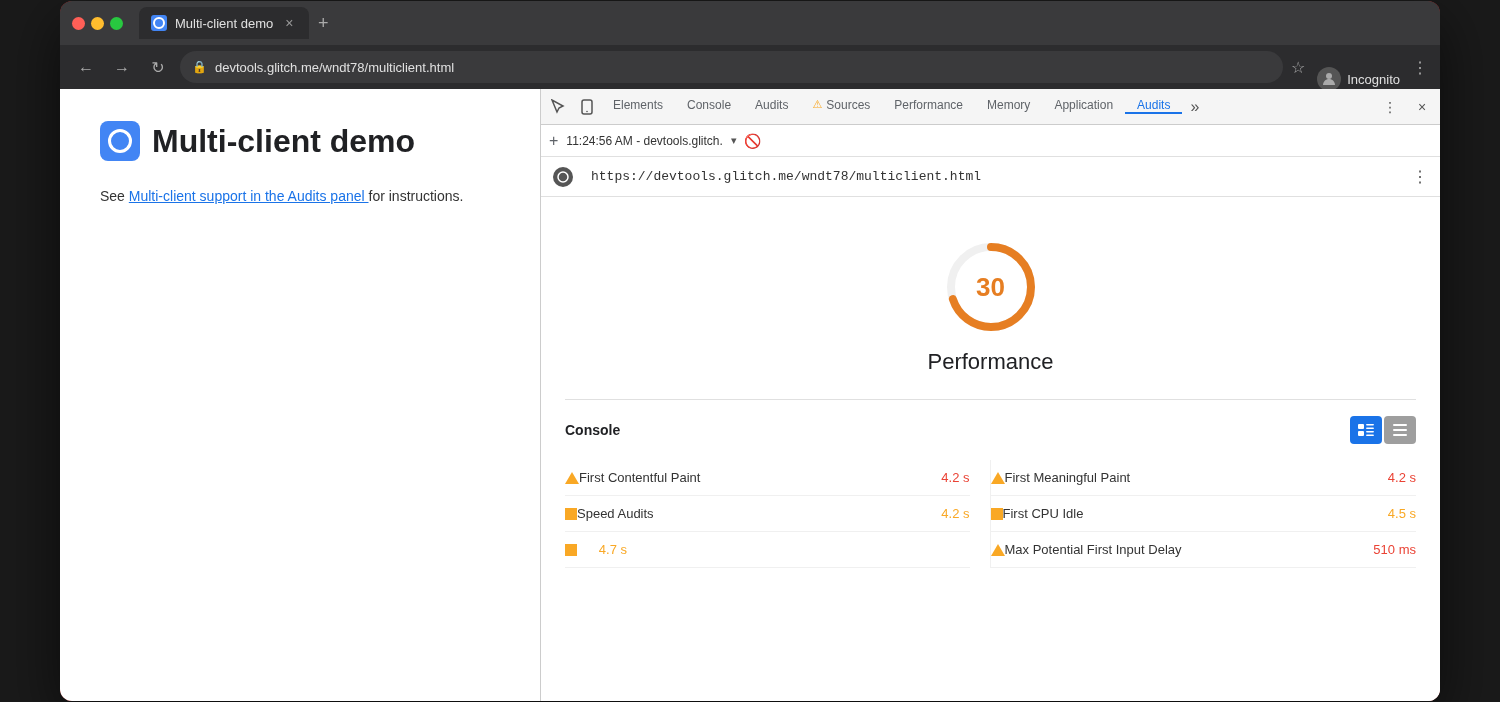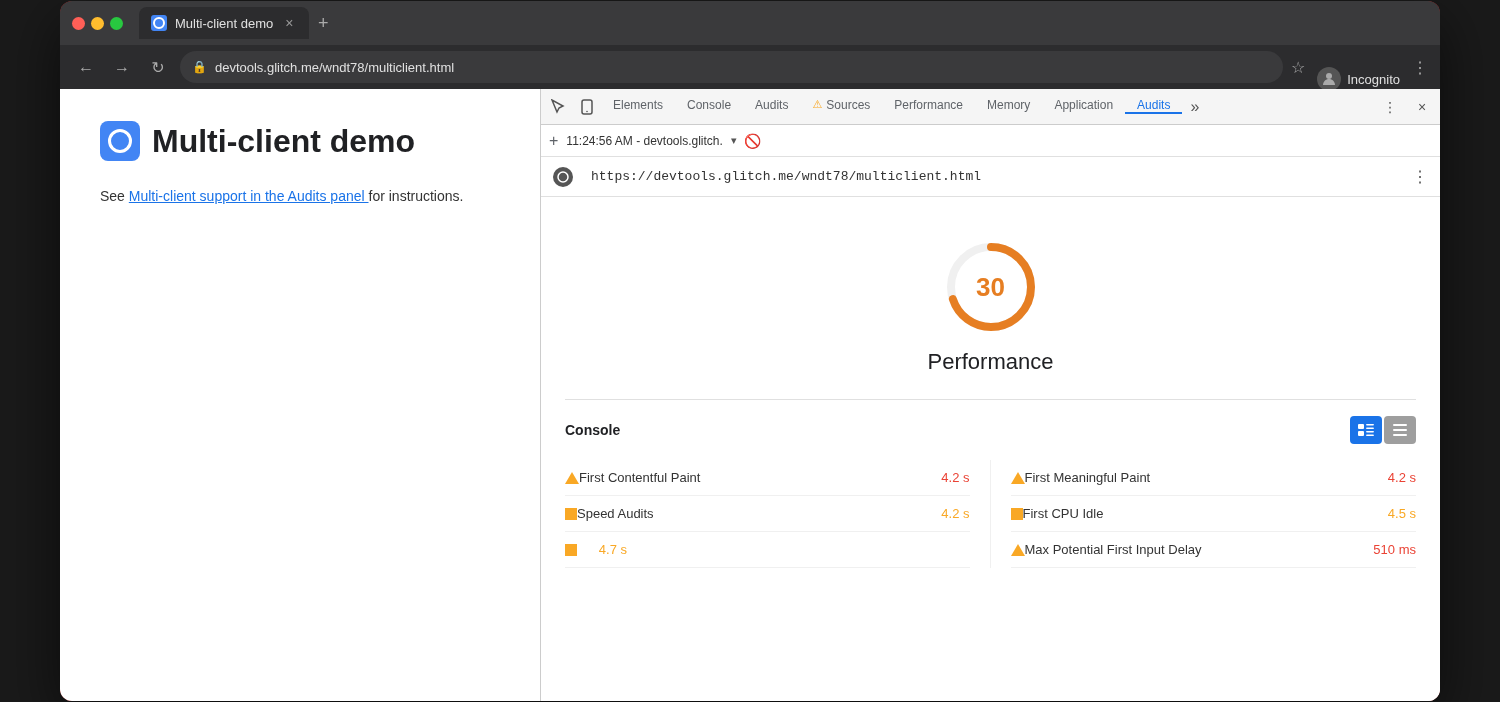--- a/index.html
+++ b/index.html
@@ -460,21 +460,21 @@
     }
     .metric-value {
       font-size: 13px;
       font-weight: 500;
       color: #ea4335;
       min-width: 50px;
       text-align: right;
     }
     .metric-value.orange { color: #f9a825; }
     .metrics-left { padding-right: 20px; border-right: 1px solid #f0f0f0; }
-    .metrics-right { padding-left: 20px; }
+    .metrics-right { }
   </style>
 </head>
 <body>
 
 <div class="browser-window">
 
   <div class="title-bar">
     <div class="traffic-lights">
       <div class="traffic-light tl-red"></div>
       <div class="traffic-light tl-yellow"></div>

